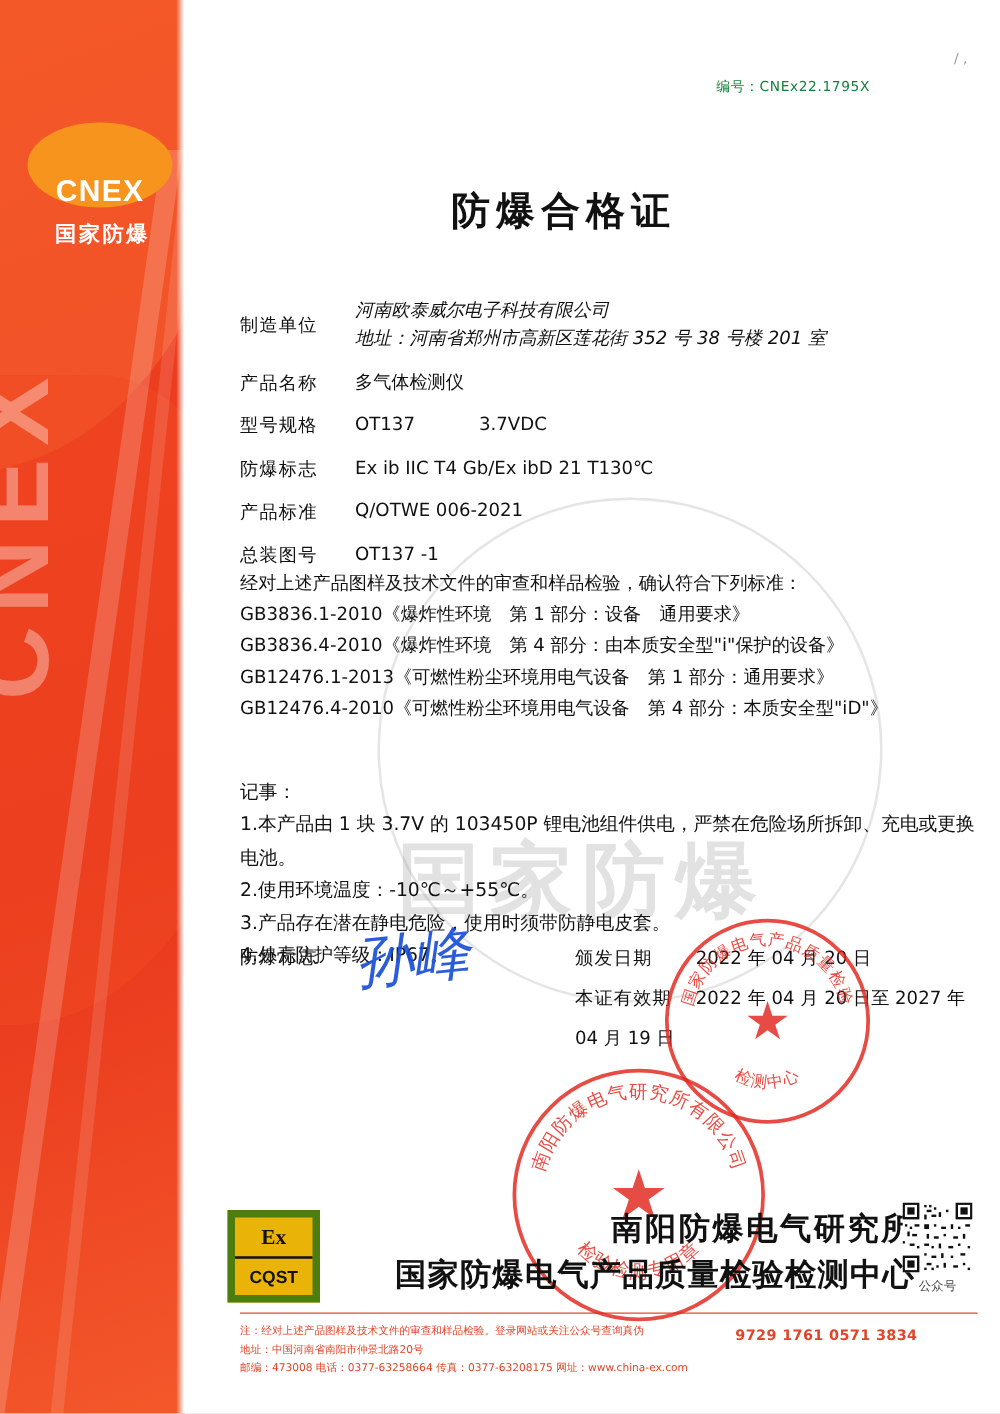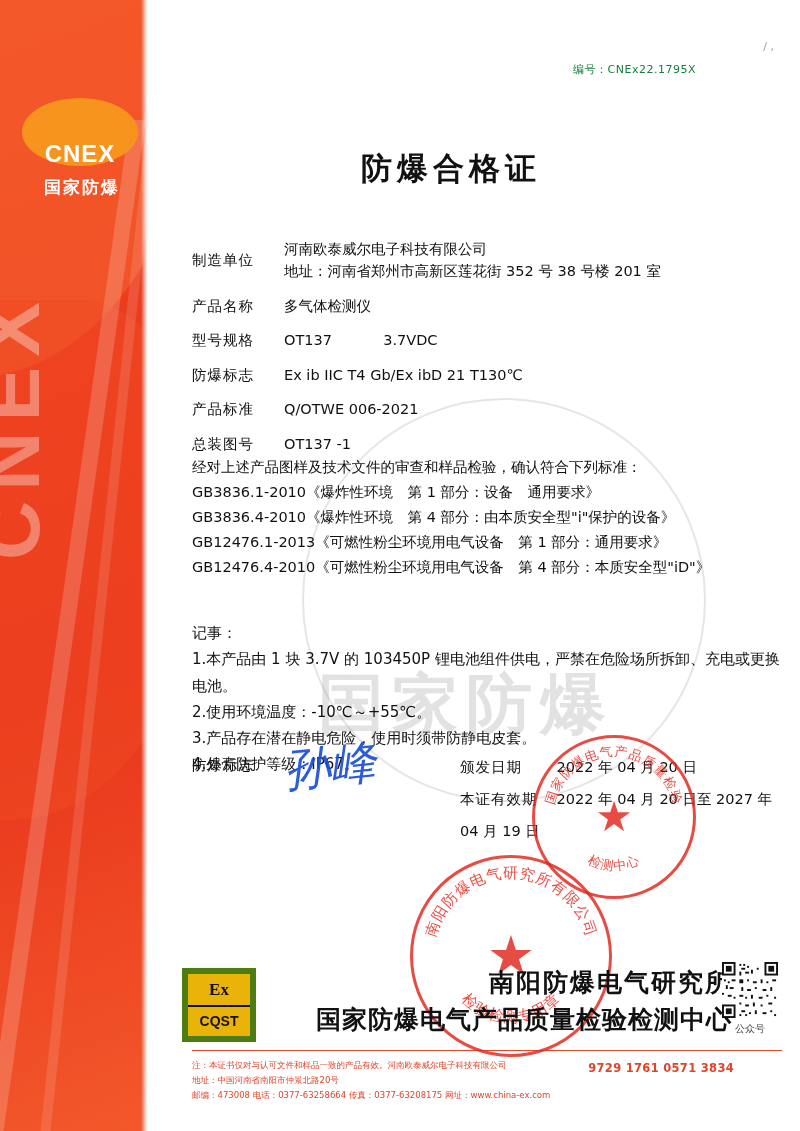--- a/index.html
+++ b/index.html
@@ -170,21 +170,21 @@
   }
   .field-label {
     width: 92px;
     flex: 0 0 92px;
     letter-spacing: 1px;
   }
   .field-value {
     flex: 1;
     line-height: 1.55;
   }
-  .field-value .sub-line { display: block; }
+  .field-value .sub-line { display: block; font-style: italic; }
   .val-spaced { display: inline-block; }
   .val-gap { display: inline-block; width: 42px; }
 
   .clause {
     position: absolute;
     left: 42px; top: 455px;
     width: 600px;
     font-size: 14.5px;
     line-height: 1.72;
     color: #111;
@@ -548,20 +548,20 @@
         <rect x="25" y="25" width="1" height="1"></rect>
           <rect x="27" y="27" width="1" height="1"></rect>
         <rect x="9" y="27" width="1" height="1"></rect>
           <rect x="12" y="27" width="1" height="1"></rect>
       </g>
     </svg>
     <div class="qr-label">公众号</div>
 
     <div class="footer-rule"></div>
     <div class="footer">
-      <div>注：本证书仅对与认可文件和样品一致的产品有效。河南欧泰威尔电子科技有限公司</div>
+      <div>注：经对上述产品图样及技术文件的审查和样品检验。登录网站或关注公众号查询真伪</div>
       <div>地址：中国河南省南阳市仲景北路20号</div>
       <div>邮编：473008      电话：0377-63258664 传真：0377-63208175 网址：www.china-ex.com</div>
       <div class="hotline">9729 1761 0571 3834</div>
     </div>
 
   </div>
 </div>
 
 </body></html>

